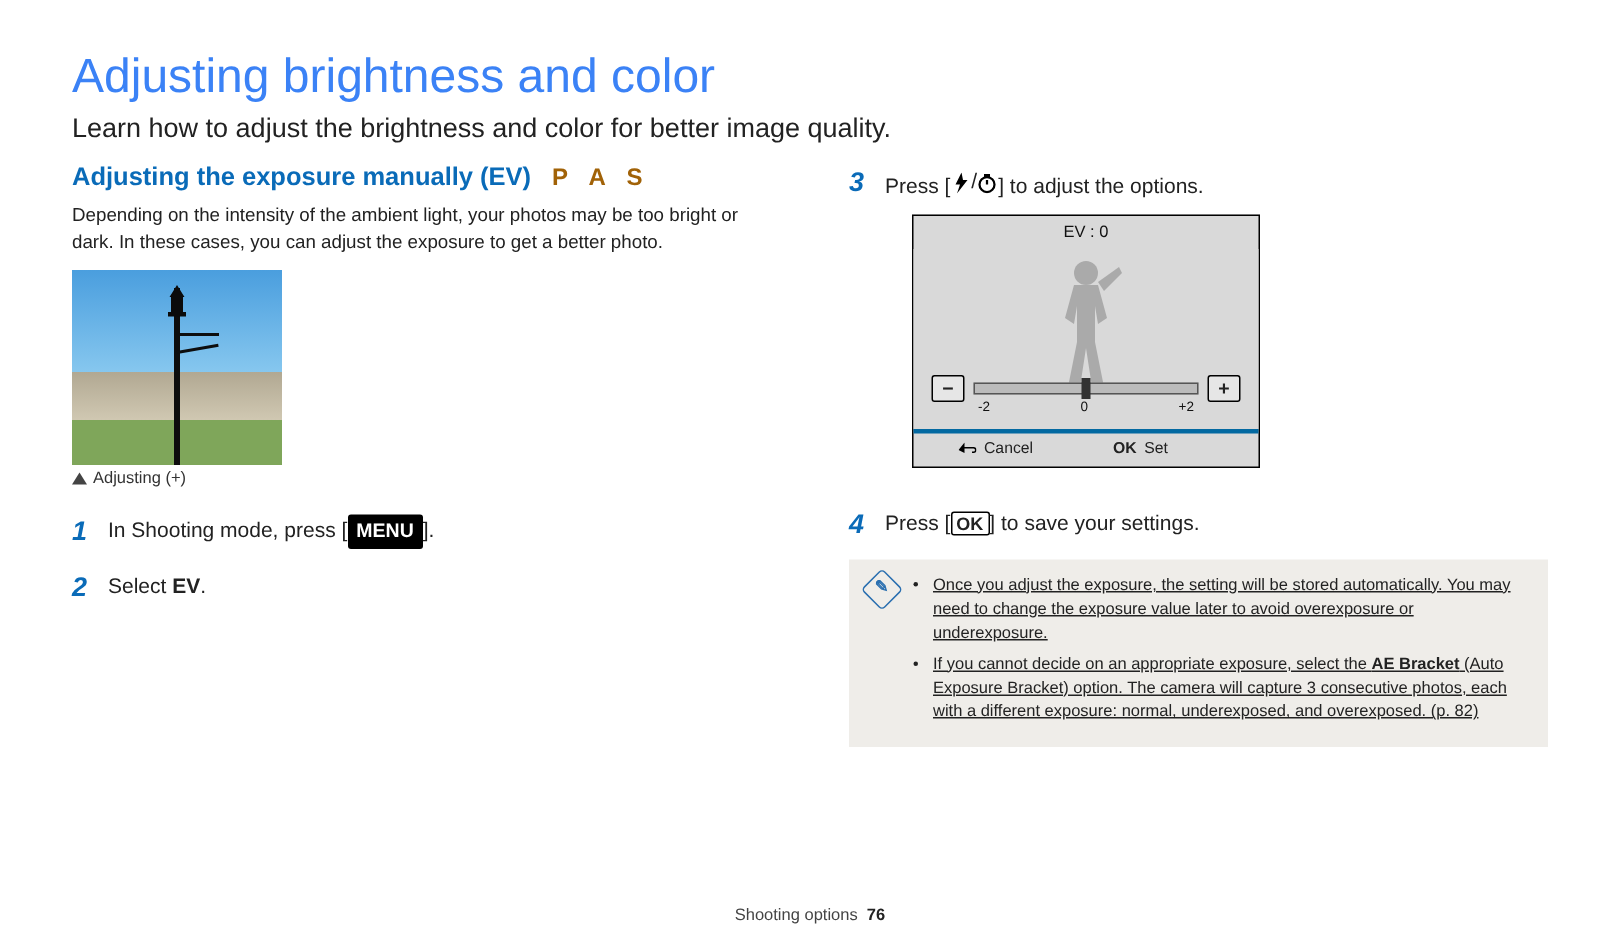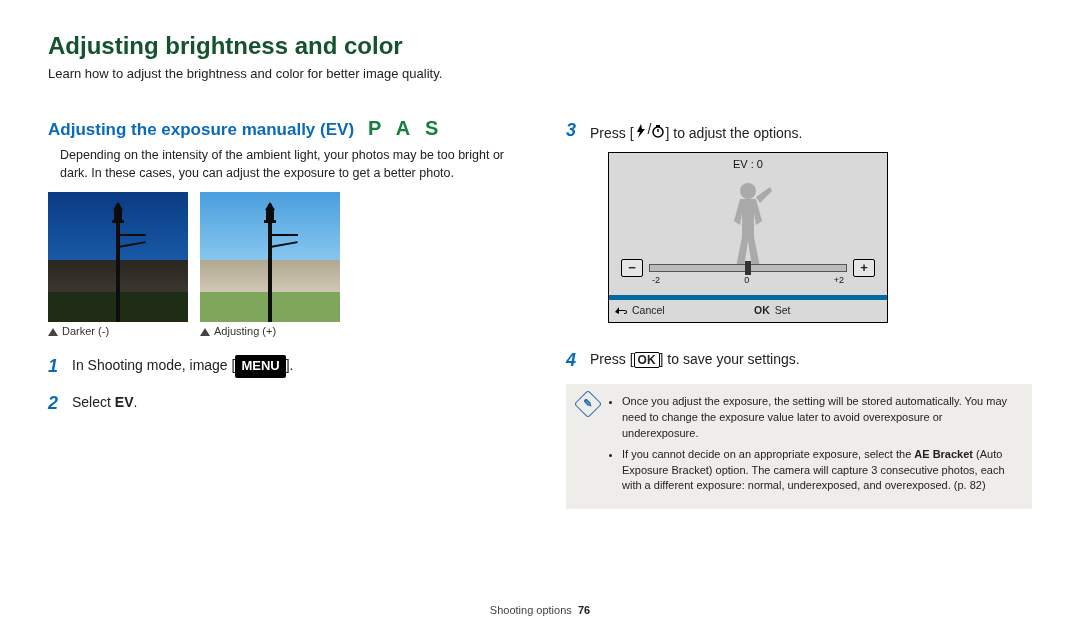--- a/index.html
+++ b/index.html
@@ -1,25 +1,25 @@
 <!DOCTYPE html>
 <html><head>
 <meta charset="utf-8">
 <style>
   * { box-sizing: border-box; margin: 0; padding: 0; }
   html, body { width: 1080px; height: 630px; font-family: Arial, Helvetica, sans-serif; background: #fff; color: #222; }
   .page { padding: 32px 48px 18px 48px; position: relative; height: 100%; }
-  .title { color: #14532d; font-size: 24px; font-weight: 700; margin-bottom: 6px; }
-  .subtitle-line { font-size: 13px; color: #222; margin-bottom: 36px; }
+  .title { color: #3b82f6; font-size: 32px; font-weight: 400; margin-bottom: 6px; }
+  .subtitle-line { font-size: 18px; color: #222; margin-bottom: 12px; }
   .columns { display: flex; gap: 52px; }
   .col { flex: 1 1 50%; }
   .section-head { display: flex; align-items: baseline; gap: 14px; margin-bottom: 6px; }
   .sec-title { color: #0a6bb8; font-size: 17px; font-weight: 700; }
-  .modes { color: #15803d; font-size: 20px; letter-spacing: 5px; font-weight: 600; }
-  .body-text { font-size: 12.5px; line-height: 1.45; color: #222; margin-bottom: 10px; margin-left: 12px; }
+  .modes { color: #a16207; font-size: 16px; letter-spacing: 5px; font-weight: 600; }
+  .body-text { font-size: 12.5px; line-height: 1.45; color: #222; margin-bottom: 10px; }
   .examples { display: flex; gap: 12px; margin-bottom: 6px; }
   .ex { width: 140px; }
   .ex .img { width: 140px; height: 130px; position: relative; overflow: hidden; }
   .caption { font-size: 11px; color: #333; margin-top: 3px; }
   .caption .tri { display:inline-block; width:0; height:0; border-left:5px solid transparent; border-right:5px solid transparent; border-bottom:8px solid #444; margin-right:4px; transform: translateY(1px); }
   
   .sky-dark { background: linear-gradient(#0a3b82 0%, #1b63b3 70%, #3f8dd1 100%); }
   .sky-mid  { background: linear-gradient(#1560b8 0%, #3d90d8 65%, #8ec9ee 100%); }
   .sky-bright{ background: linear-gradient(#4a9ede 0%, #8fcdf1 60%, #d6efff 100%); }
   .ground { position:absolute; bottom:0; left:0; right:0; height:30px;  }
@@ -39,36 +39,36 @@
   .step { display:flex; gap:10px; align-items:flex-start; font-size:14px; margin-bottom:10px; line-height:1.5; }
   .step .num { color:#0a6bb8; font-style:italic; font-weight:700; font-size:18px; min-width:14px; }
   .step .txt { padding-top:2px; }
   .menu-badge { display:inline-block; background:#000; color:#fff; font-weight:700; padding:1px 6px 2px; border-radius:2px; font-size:13px; vertical-align:baseline; }
   .ok-badge { display:inline-block; border:1.5px solid #000; padding:0 3px; font-weight:700; font-size:12px; line-height:1.2; border-radius:2px; }
   .kb { display:inline-flex; align-items:center; gap:0; }
   .flash-ic, .timer-ic { display:inline-block; width:14px; height:14px; vertical-align:-2px; }
   .sub-bullets { list-style: disc; padding-left: 26px; font-size:12px; margin-top:4px; margin-bottom:8px; }
   .sub-bullets li { margin-bottom:3px; line-height:1.4; }
   
-  .ev-screen { width: 280px; margin: 8px 0 14px 18px; border: 1.5px solid #000; background:#d9d9d9; position:relative; }
+  .ev-screen { width: 232px; margin: 8px 0 14px 18px; border: 1.5px solid #000; background:#d9d9d9; position:relative; }
   .ev-top { font-size:11px; text-align:center; padding:3px 0; color:#111; }
   .ev-body { height:120px; position:relative; background:#d9d9d9; }
   .silh { position:absolute; left:50%; top:4px; transform:translateX(-50%); }
   .slider-row { position:absolute; left:12px; right:12px; bottom:18px; display:flex; align-items:center; gap:6px; }
   .pm-btn { width:22px; height:18px; border:1.5px solid #000; background:#e6e6e6; display:flex; align-items:center; justify-content:center; font-weight:700; font-size:13px; border-radius:2px; }
   .track { flex:1; height:8px; background:#bbb; border:1px solid #555; position:relative; }
   .ticks { position:absolute; left:0; right:0; top:9px; display:flex; justify-content:space-between; font-size:9px; color:#111; padding:0 2px; }
   .knob { position:absolute; left:50%; top:-4px; transform:translateX(-50%); width:6px; height:14px; background:#333; }
-  .ev-bottom { display:flex; font-size:10.5px; border-top:5px solid #0369a1; }
+  .ev-bottom { display:flex; font-size:10.5px; border-top:3px solid #0369a1;padding-left:24px; }
   .ev-bottom div { flex:1; padding:3px 6px; display:flex; align-items:center; gap:5px; }
   .back-ic { display:inline-block; width:12px; height:10px; }
   .note-box { background:#efede9; display:flex; gap:10px; padding:10px 12px; font-size:11px; line-height:1.45; }
   .note-box .info-ic { flex:0 0 20px; height:20px; border:1.5px solid #2a6fb0; border-radius:3px; display:flex; align-items:center; justify-content:center; color:#2a6fb0; font-weight:700; transform: rotate(45deg); }
   .note-box .info-ic span { transform: rotate(-45deg); display:block; font-size:11px; }
-  .note-box ul { list-style: disc; padding-left:14px; }
+  .note-box ul { list-style: disc; padding-left:14px;text-decoration:underline; }
   .note-box li { margin-bottom:5px; }
   .footer { position:absolute; bottom:14px; left:0; right:0; text-align:center; font-size:11px; color:#444;margin-top:26px; }
   .footer .pg { font-weight:700; color:#222; }
   .bold { font-weight:700; }
 </style>
 </head>
 <body>
 
 <div class="page">
   <h1 class="title">Adjusting brightness and color</h1>
@@ -78,34 +78,20 @@
 
     <div class="col">
       <div class="section-head">
         <div class="sec-title">Adjusting the exposure manually (EV)</div>
         <div class="modes">P A S</div>
       </div>
       <div class="body-text">Depending on the intensity of the ambient light, your photos may be too bright or dark. In these cases, you can adjust the exposure to get a better photo.</div>
 
       <div class="examples">
 
-        <div class="ex">
-          <div class="img sky-dark">
-            <div class="buildings b-dark"></div>
-            <div class="ground g-dark"></div>
-            <div class="pole">
-                <div class="arm"></div>
-                <div class="arm two"></div>
-              <div class="lamp"><svg viewBox="0 0 22 24">
-                    <path d="M11 0 L16 8 L6 8 Z M7 8 h8 v10 h-8 Z M5 18 h12 v3 h-12 Z" fill="#0b0b0b"></path>
-                  </svg></div>
-            </div>
-          </div>
-          <div class="caption"><span class="tri"></span><span>Darker (-)</span></div>
-        </div>
 
 
         <div class="ex">
           <div class="img sky-bright">
             <div class="buildings b-bri"></div>
             <div class="ground g-bri"></div>
             <div class="pole">
                 <div class="arm"></div>
                 <div class="arm two"></div>
               <div class="lamp"><svg viewBox="0 0 22 24">
@@ -114,21 +100,21 @@
             </div>
           </div>
           <div class="caption"><span class="tri"></span><span>Adjusting (+)</span></div>
         </div>
       </div>
 
       <div class="steps">
         <div class="step">
           <div class="num">1</div>
           <div class="txt">
-            <span>In Shooting mode, image [</span><span class="menu-badge">MENU</span><span>].</span>
+            <span>In Shooting mode, press [</span><span class="menu-badge">MENU</span><span>].</span>
           </div>
         </div>
         <div class="step">
           <div class="num">2</div>
           <div class="txt">
             <span>Select </span><span class="bold">EV</span><span>.</span>
           </div>
         </div>
       </div>
     </div>

